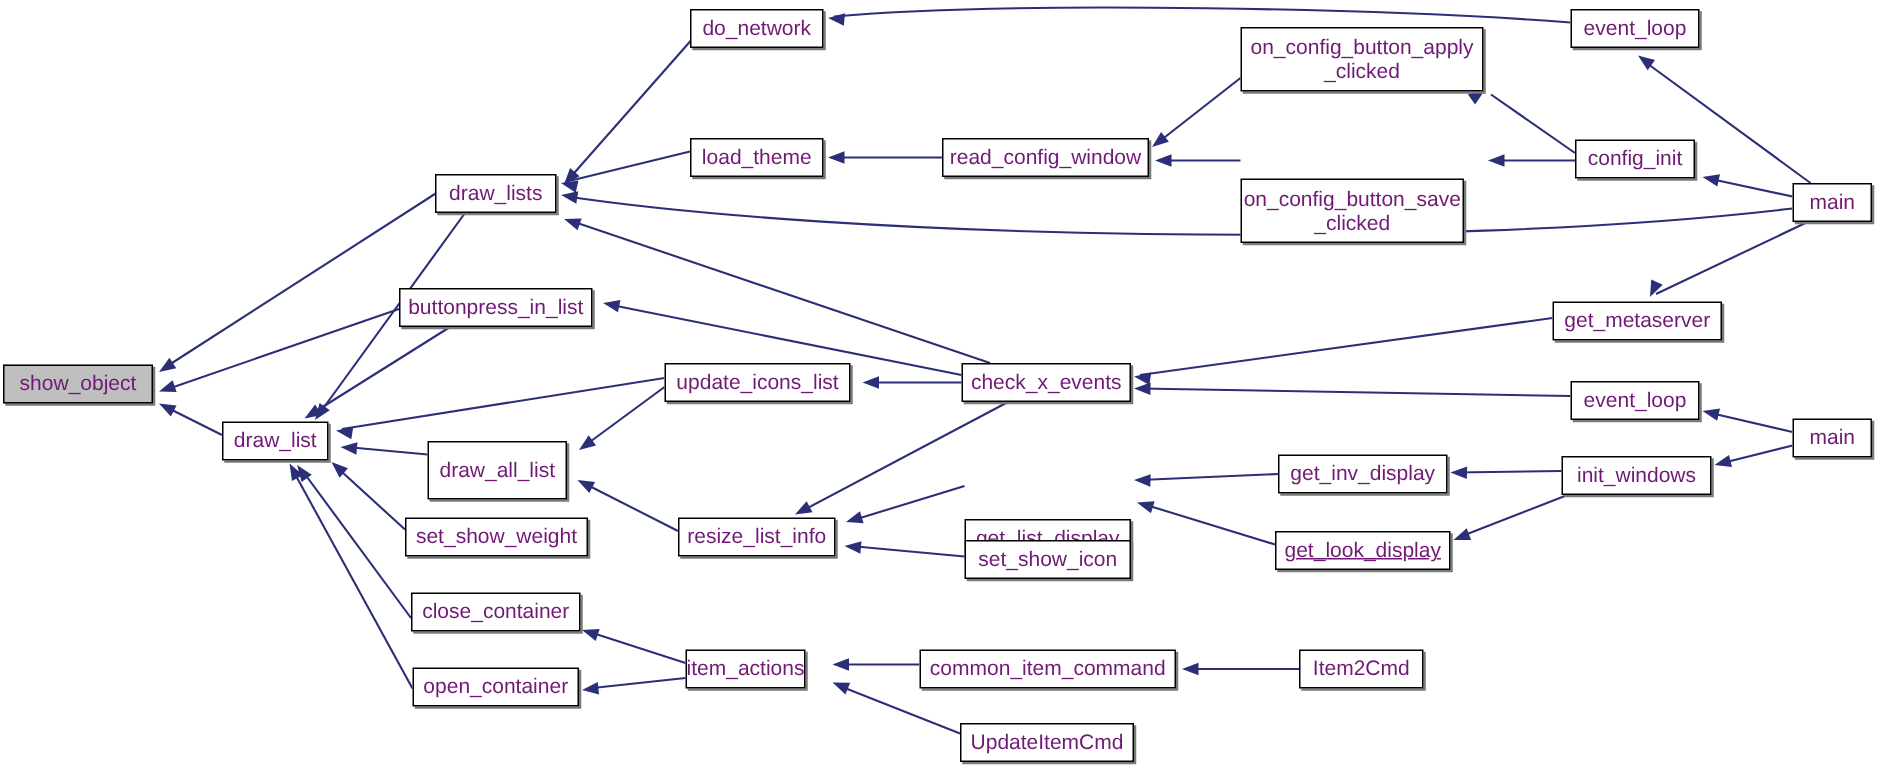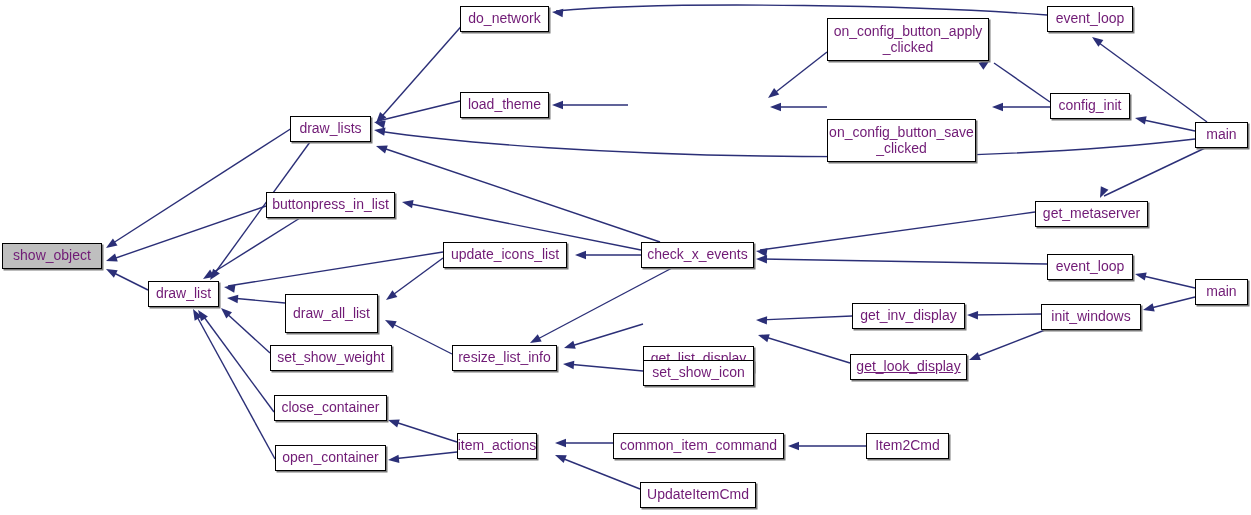--- a/index.html
+++ b/index.html
@@ -149,20 +149,21 @@
     <div class="node" style="left: 266px; top: 192px; width: 129px; height: 26px;">buttonpress_in_list</div>
     <div class="node" style="left: 285px; top: 294px; width: 93px; height: 39px;">draw_all_list</div>
     <div class="node" style="left: 270px; top: 345px; width: 122px; height: 26px;">set_show_weight</div>
     <div class="node" style="left: 274px; top: 395px; width: 113px; height: 26px;">close_container</div>
     <div class="node" style="left: 275px; top: 445px; width: 111px; height: 26px;">open_container</div>
     <div class="node" style="left: 460px; top: 6px; width: 89px; height: 26px;">do_network</div>
     <div class="node" style="left: 460px; top: 92px; width: 89px; height: 26px;">load_theme</div>
     <div class="node" style="left: 452px; top: 345px; width: 105px; height: 26px;">resize_list_info</div>
     <div class="node" style="left: 443px; top: 242px; width: 124px; height: 26px;">update_icons_list</div>
     <div class="node" style="left: 457px; top: 433px; width: 80px; height: 26px;">item_actions</div>
+    <div class="node" style="left: 628px; top: 92px; width: 138px; height: 26px;">read_config_window</div>
     <div class="node" style="left: 641px; top: 242px; width: 113px; height: 26px;">check_x_events</div>
     <div class="node" style="left: 643px; top: 310px; width: 111px; height: 26px; margin-top: 36px;">get_list_display</div>
     <div class="node" style="left: 643px; top: 360px; width: 111px; height: 26px;">set_show_icon</div>
     <div class="node" style="left: 613px; top: 433px; width: 171px; height: 26px;">common_item_command</div>
     <div class="node" style="left: 640px; top: 482px; width: 116px; height: 26px;">UpdateItemCmd</div>
     <div class="node" style="left: 827px; top: 18px; width: 162px; height: 43px;">on_config_button_apply
 _clicked</div>
     <div class="node" style="left: 827px; top: 87px; width: 149px; height: 43px; margin-top: 32px;">on_config_button_save
 _clicked</div>
     <div class="node" style="left: 852px; top: 303px; width: 113px; height: 26px;">get_inv_display</div>

